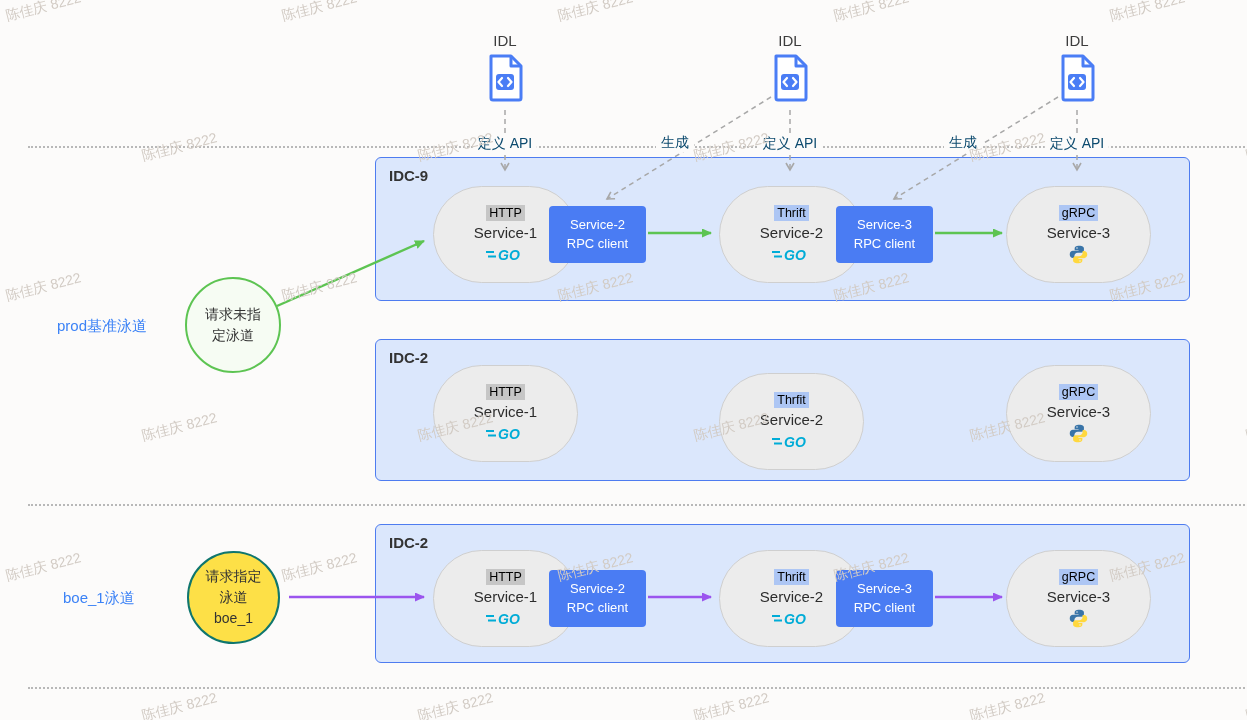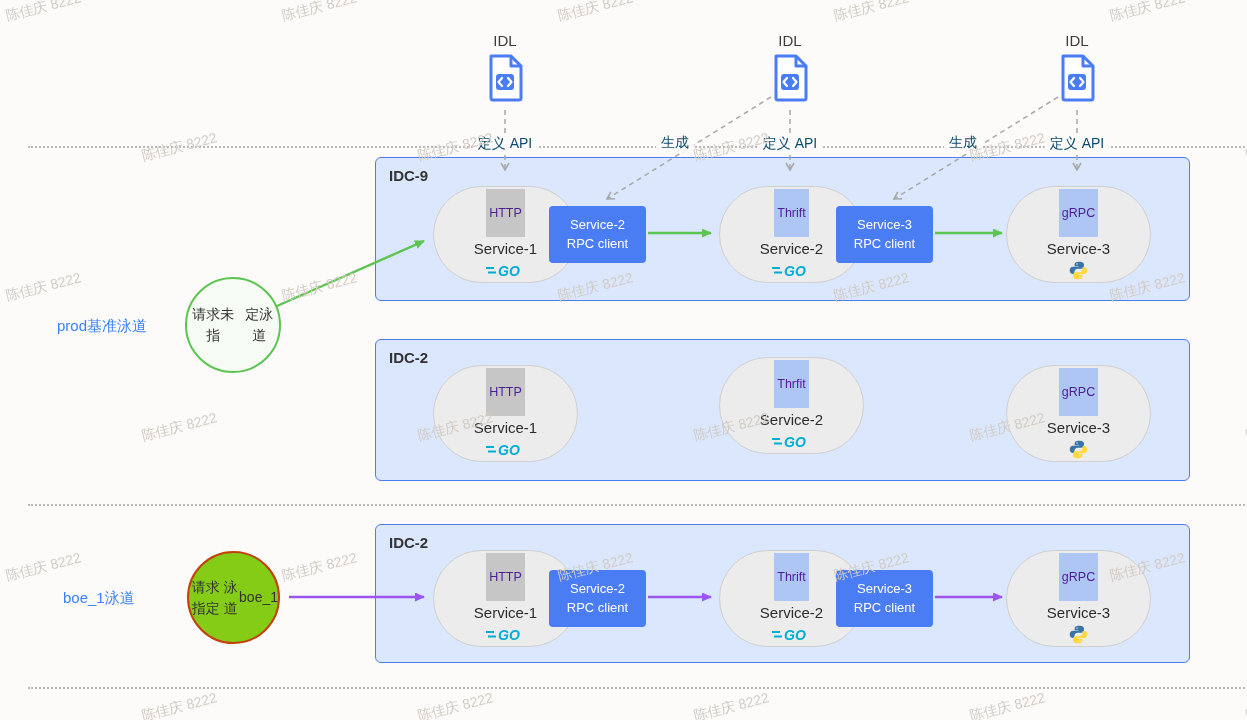--- a/index.html
+++ b/index.html
@@ -15,33 +15,33 @@
   .overlay { position:absolute; left:0; top:0; z-index:2; pointer-events:none; }
 
   .float-label { position:absolute; transform:translateX(-50%); background:#fcfbfa; padding:0 5px;
                  font-size:14px; color:#0c4a6e; z-index:3; white-space:nowrap; }
 
   .idc-box { position:absolute; background:#dbe7fc; border:1.5px solid #4e7cf0; border-radius:6px; z-index:1; }
   .idc-title { position:absolute; left:13px; top:9px; font-size:15px; font-weight:600; color:#333; }
 
   .service { position:absolute; width:145px; height:97px; background:#ececec; border:1px solid #cfcfcf;
              border-radius:49px; display:flex; flex-direction:column; align-items:center; justify-content:center; gap:3px; }
-  .tag { font-size:12.5px; line-height:1.3; padding:16px 3px; color:#4c1d95; }
+  .tag { font-size:12.5px; line-height:1.3; padding:0 3px; color:#000000; }
   .tag.gray { background:#c6c6c6; }
   .tag.blue { background:#adc6f4; }
   .svc-name { font-size:15px; color:#2c2c2c;text-align:center; }
   .logo { height:20px; display:flex; align-items:center; }
 
   .rpc { position:absolute; width:97px; height:57px; background:#4a7cf3; border-radius:4px; color:#fff;
          font-size:13px; display:flex; flex-direction:column; align-items:center; justify-content:center; line-height:1.4; }
 
-  .lane-circle { position:absolute; border-radius:50%; display:flex; flex-direction:row; align-items:center;
+  .lane-circle { position:absolute; border-radius:50%; display:flex; flex-direction:column; align-items:center;
                  justify-content:center; font-size:14px; color:#333; line-height:1.5; text-align:center; z-index:1; }
   .lane-circle.green { left:185px; top:277px; width:96px; height:96px; border:2px solid #5dc452; background:#f6fcf3; }
-  .lane-circle.purple { left:187px; top:551px; width:93px; height:93px; border:2px solid #c2410c; background:#84cc16; }
+  .lane-circle.purple { left:187px; top:551px; width:93px; height:93px; border:2px solid #0f766e; background:#fde047; }
 
   .side-label { position:absolute; font-size:15px; color:#3b82f6; z-index:1; }
 
   .wm-layer { position:absolute; left:0; top:0; right:0; bottom:0; z-index:5; pointer-events:none; }
   .wm { position:absolute; font-size:14px; color:#d2cbc4; transform:rotate(-14deg); transform-origin:left top; white-space:nowrap; }
 </style>
 </head>
 <body>
 
 <div class="canvas">
@@ -170,21 +170,21 @@
       <span class="svc-name">Service-1</span>
       <span class="logo">
         <svg width="42" height="17" viewBox="0 0 42 17">
             <line x1="1" y1="6" x2="9" y2="6" stroke="#00acd7" stroke-width="2"></line>
             <line x1="3" y1="10.5" x2="11" y2="10.5" stroke="#00acd7" stroke-width="2"></line>
             <text x="13" y="14" font-family="Liberation Sans, sans-serif" font-size="14" font-weight="bold" font-style="italic" fill="#00acd7">GO</text>
           </svg>
       </span>
     </div>
 
-    <div class="service" style="left:343px; top:17px">
+    <div class="service" style="left:343px; top:33px">
       <span class="tag blue">Thrfit</span>
       <span class="svc-name">Service-2</span>
       <span class="logo">
         <svg width="42" height="17" viewBox="0 0 42 17">
             <line x1="1" y1="6" x2="9" y2="6" stroke="#00acd7" stroke-width="2"></line>
             <line x1="3" y1="10.5" x2="11" y2="10.5" stroke="#00acd7" stroke-width="2"></line>
             <text x="13" y="14" font-family="Liberation Sans, sans-serif" font-size="14" font-weight="bold" font-style="italic" fill="#00acd7">GO</text>
           </svg>
       </span>
     </div>

